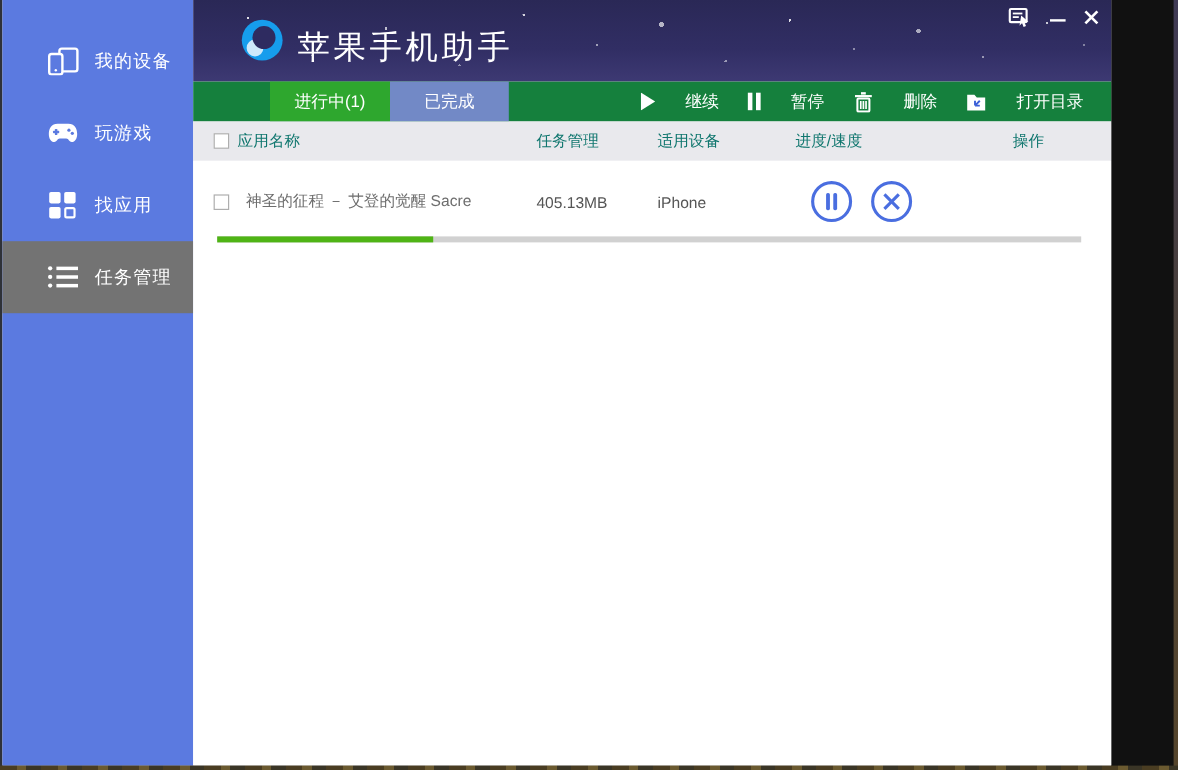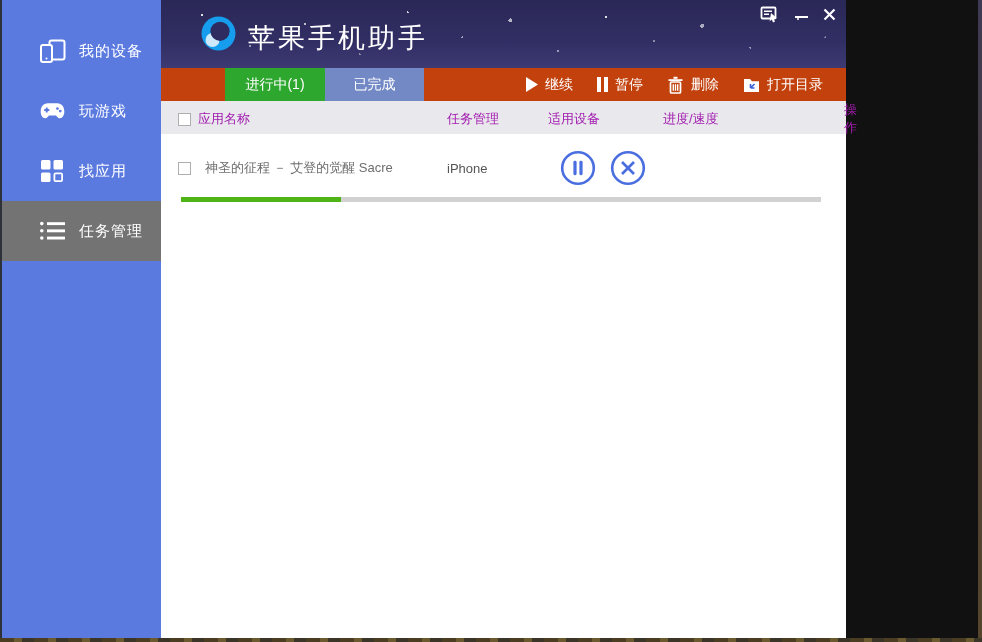--- a/index.html
+++ b/index.html
@@ -6,21 +6,21 @@
   html,body { width:982px; height:642px; }
   body { font-family:"Liberation Sans", sans-serif; background:#222; overflow:hidden; }
 
   .screen { position:relative; width:982px; height:642px; background:#111; }
   .edge-left  { position:absolute; left:0; top:0; width:2px; height:100%; background:#2e3138; }
   .edge-right { position:absolute; right:0; top:0; width:4px; height:100%;
                 background:linear-gradient(180deg,#3f3a55 0%,#4a4038 45%,#55452c 100%); }
   .edge-bottom{ position:absolute; left:0; bottom:0; width:100%; height:4px; z-index:6;
                 background:repeating-linear-gradient(90deg,#4a3d22 0 14px,#6b5a30 14px 22px,#3a3526 22px 34px); }
 
-  .window { position:absolute; left:2px; top:0; width:844px; height:638px; display:flex; background:#fff; }
+  .window { position:absolute; left:2px; top:0; width:924px; height:638px; display:flex; background:#fff; }
 
   
   .sidebar { width:159px; height:100%; background:#5b7ae0; padding-top:21px; flex:none; }
   .side-item { height:60px; display:flex; align-items:center; padding-left:36px; cursor:pointer; color:#fff; }
   .side-item.active { background:#737373; }
   .side-item .s-icon { width:28px; height:26px; display:flex; align-items:center; justify-content:center; }
   .side-item .s-label { margin-left:13px; font-size:15px; letter-spacing:1px; }
 
   
   .main { flex:1; display:flex; flex-direction:column; min-width:0; }
@@ -44,33 +44,33 @@
       radial-gradient(circle 1px at 97% 55%, rgba(255,255,255,.4) 99%, transparent),
       linear-gradient(180deg,#2a2856 0%,#312e64 60%,#3d3973 100%);
   }
   .brand { position:absolute; left:39px; top:15px; display:flex; align-items:flex-end; }
   .app-title { margin-left:11px; font-size:27px; font-weight:400; letter-spacing:3px; }
   .win-controls { position:absolute; top:5px; right:10px; display:flex; align-items:center; gap:15px; }
   .wc-btn { display:flex; align-items:center; justify-content:center; height:18px; cursor:pointer; }
   .min-bar { display:block; width:13px; height:2px; background:#fff; margin-top:6px; }
 
   
-  .toolbar { position:relative; height:33px; flex:none; background:#c2410c; display:flex; align-items:center; }
+  .toolbar { position:relative; height:33px; flex:none; background:#15803d; display:flex; align-items:center; }
   .tabs { position:absolute; left:64px; top:0; height:33px; display:flex; }
   .tab { height:33px; display:flex; align-items:center; justify-content:center;
          font-size:14px; color:#fff; cursor:pointer; }
   .tab.active { width:100px; background:#2ea72e; }
   .tab.inactive { width:99px; background:#7289c6; }
   .tb-actions { position:absolute; right:23px; top:0; height:33px; display:flex; align-items:center; gap:24px; }
-  .tb-btn { display:flex; align-items:center; gap:7px; color:#fff; font-size:14px; cursor:pointer; }
+  .tb-btn { display:flex; align-items:center; gap:25px; color:#fff; font-size:14px; cursor:pointer; }
   .tb-btn .t-icon { display:flex; align-items:center; }
 
   
   .cols { display:grid; grid-template-columns:37px 249px 101px 115px 160px 1fr; }
-  .thead { height:33px; flex:none; background:#e9e9ed; color:#a21caf; font-size:13px; align-items:center; }
+  .thead { height:33px; flex:none; background:#e9e9ed; color:#0f766e; font-size:13px; align-items:center; }
   .thead .chk-cell { padding-left:17px; display:flex; align-items:center; }
   .checkbox { width:13px; height:13px; border:1px solid #aeaeae; background:#fff; cursor:pointer; }
   .thead .hops { padding-left:21px; }
 
   .content { flex:1; background:#fff; overflow:hidden; }
 
   .task-row { position:relative; height:80px; }
   .task-row .cell { height:68px; display:flex; align-items:center; }
   .task-row .chk-cell { padding-left:17px; }
   .name-cell { min-width:0; }
@@ -253,20 +253,21 @@
       </div>
 
       <div class="content">
         <div class="task-row cols">
           <div class="cell chk-cell">
             <span class="checkbox"></span>
           </div>
           <div class="cell name-cell">
             <span class="app-name">神圣的征程 － 艾登的觉醒 Sacre</span>
           </div>
+          <div class="cell size-cell">405.13MB</div>
           <div class="cell device-cell">iPhone</div>
           <div class="cell ops-cell">
             <span class="circle-btn">
               <svg width="36" height="36" viewBox="0 0 36 36">
                 <circle cx="18" cy="18" r="15.8" fill="none" stroke="#4a6ee0" stroke-width="2.6"></circle>
                 <rect x="13.4" y="10.8" width="3.2" height="14.4" rx="1.4" fill="#4a6ee0"></rect>
                 <rect x="19.4" y="10.8" width="3.2" height="14.4" rx="1.4" fill="#4a6ee0"></rect>
               </svg>
             </span>
             <span class="circle-btn">

